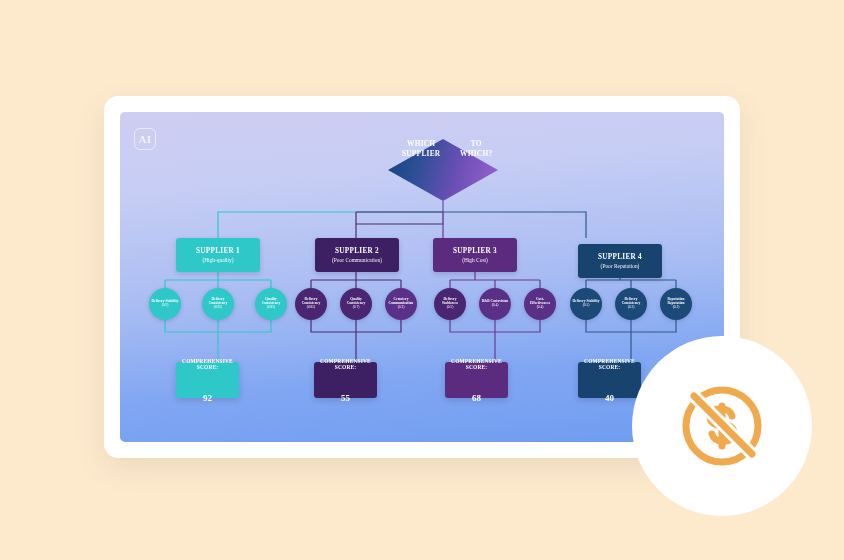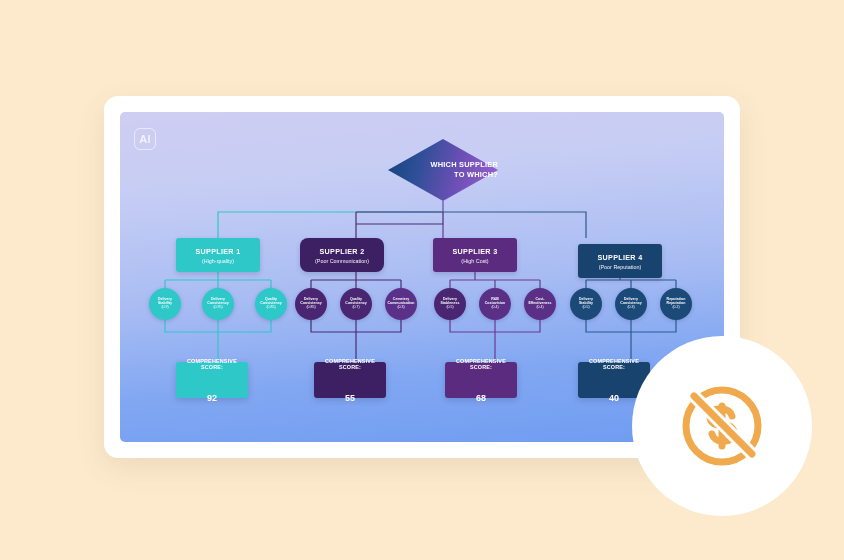--- a/index.html
+++ b/index.html
@@ -16,20 +16,21 @@
     border-radius:26px;
   }
   
   .device-frame{
     position:absolute;
     left:104px; top:96px;
     width:636px; height:362px;
     background:#ffffff;
     border-radius:14px;
     box-shadow:0 10px 30px rgba(90,70,40,.10);
+    font-family:Liberation Serif, serif;
   }
   .canvas{
     position:absolute;
     left:16px; top:16px;
     width:604px; height:330px;
     border-radius:5px;
     overflow:hidden;
     background:linear-gradient(175deg,#cfcdf2 0%,#c6cdf4 22%,#a8bcf3 52%,#81a7f2 76%,#6f9cf1 100%);
   }
   
@@ -53,22 +54,22 @@
     left:268px; top:27px;
     width:110px; height:62px;
   }
   .diamond .shape{
     position:absolute; inset:0;
     background:linear-gradient(105deg,#14427c 0%,#2c4f96 28%,#6b4fb5 62%,#9b63cf 100%);
     clip-path:polygon(50% 0%,100% 50%,50% 100%,0% 50%);
   }
   .diamond .txt{
     position:absolute; inset:0;
-    display:flex; flex-direction:column;
-    align-items:flex-end; justify-content:center;
+    display:flex; flex-direction:row;
+    align-items:flex-start; justify-content:center;
     color:#fff; font-size:7.4px; font-weight:bold;
     line-height:1.32; letter-spacing:.25px; text-align:center;
   }
 
   
   .sup{
     position:absolute;
     width:84px; height:34px;
     border-radius:3px;
     display:flex; flex-direction:column;
@@ -89,21 +90,21 @@
     color:#fff; text-align:center;
     line-height:1.12;
     box-shadow:0 1px 4px rgba(40,30,80,.2);
   }
   .circ .lbl{ font-size:3.5px; font-weight:600; letter-spacing:.05px; padding:0 2px; }
   .circ .val{ font-size:3.5px; margin-top:.5px; }
 
   
   .score{
     position:absolute;
-    width:72px; height:36px;
+    width:63px; height:36px;
     border-radius:3px;
     display:flex; flex-direction:column;
     align-items:center; justify-content:center;
     color:#fff; text-align:center;
     box-shadow:0 2px 6px rgba(40,30,80,.2);
     gap:20px;
   }
   .score .cap{ font-size:5.4px; font-weight:bold; letter-spacing:.2px; }
   .score .num{ font-size:9px; font-weight:bold; margin-top:3px; }
 
@@ -199,21 +200,21 @@
       </div>
       <div class="circ" style="left:135px; top:176px; background:#2ec8c8;">
         <div class="lbl">Quality Consistency</div>
         <div class="val">(0.85)</div>
       </div>
       <div class="score" style="left:56px; top:250px; background:#2ec8c8;">
         <div class="cap">COMPREHENSIVE SCORE:</div>
         <div class="num">92</div>
       </div>
 
-      <div class="sup" style="left:180px; top:126px; background:#3d2063;border-radius:8px;">
+      <div class="sup" style="left:195px; top:126px; background:#3d2063;">
         <div class="t1">SUPPLIER 2</div>
         <div class="t2">(Poor Communication)</div>
       </div>
       <div class="circ" style="left:175px; top:176px; background:#4a2572;">
         <div class="lbl">Delivery Consistency</div>
         <div class="val">(0.85)</div>
       </div>
       <div class="circ" style="left:220px; top:176px; background:#4a2572;">
         <div class="lbl">Quality Consistency</div>
         <div class="val">(0.7)</div>

